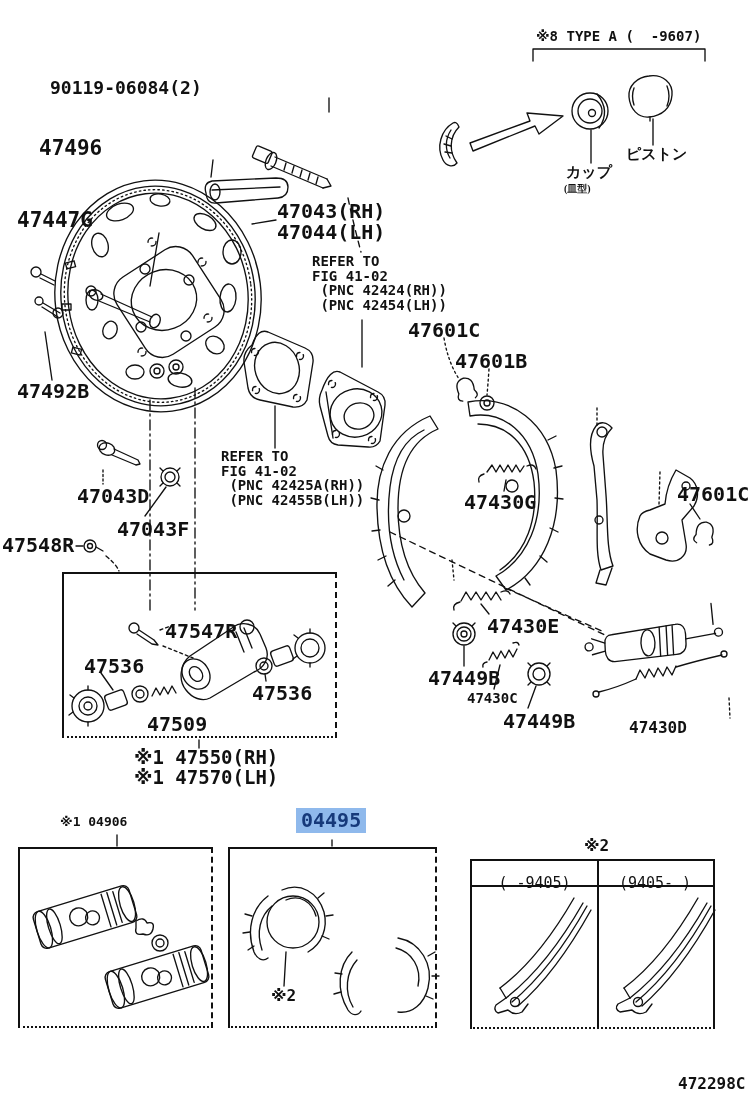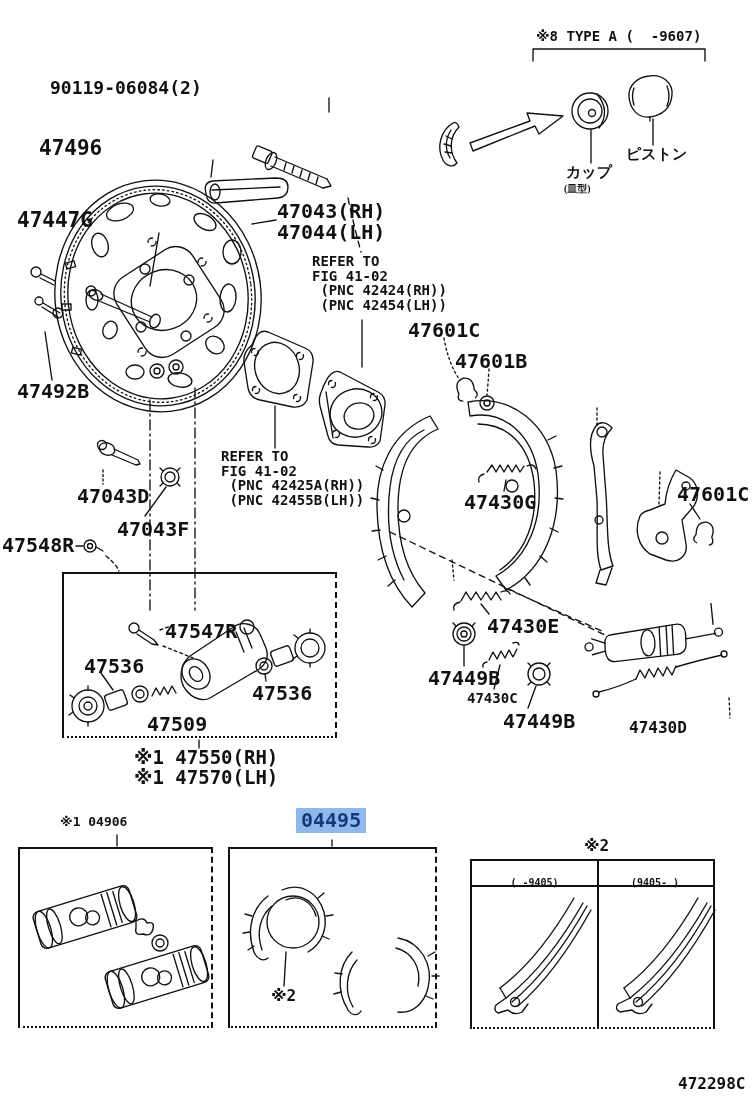--- a/index.html
+++ b/index.html
@@ -7,21 +7,21 @@
          font-family:"DejaVu Sans Mono","DejaVu Sans",monospace;}
   #art{position:absolute;left:0;top:0;}
   #art *{stroke:#111;fill:none;stroke-width:1.35;stroke-linecap:round;stroke-linejoin:round;}
   .lbl{position:absolute;font-family:"DejaVu Sans Mono","DejaVu Sans",monospace;
        font-weight:bold;color:#111;white-space:pre;line-height:1.05;}
   .hl{background:#8fb9ec;color:#16397a;padding:2px 5px;}
   .box{position:absolute;border:2px solid #111;border-bottom-style:dotted;border-right-style:dashed;}
   .tbox{position:absolute;border:2px solid #111;border-bottom-style:dotted;}
   .tvdiv{position:absolute;top:0;bottom:0;border-left:2px solid #111;}
   .thead{position:absolute;left:0;right:0;top:0;height:24px;border-bottom:2px solid #111;display:flex;}
-  .tcell{display:flex;align-items:center;justify-content:center;font-weight:bold;font-size:10px;color:#111;margin-top:19px;}
+  .tcell{display:flex;align-items:center;justify-content:center;font-weight:normal;font-size:15px;color:#111;margin-top:19px;}
 </style>
 </head>
 <body>
 
 <div id="stage">
 
 <svg id="art" width="756" height="1108" viewBox="0 0 756 1108">
 
   <g transform="rotate(-7 158 296)">
     <ellipse cx="158" cy="296" rx="103" ry="116"></ellipse>

